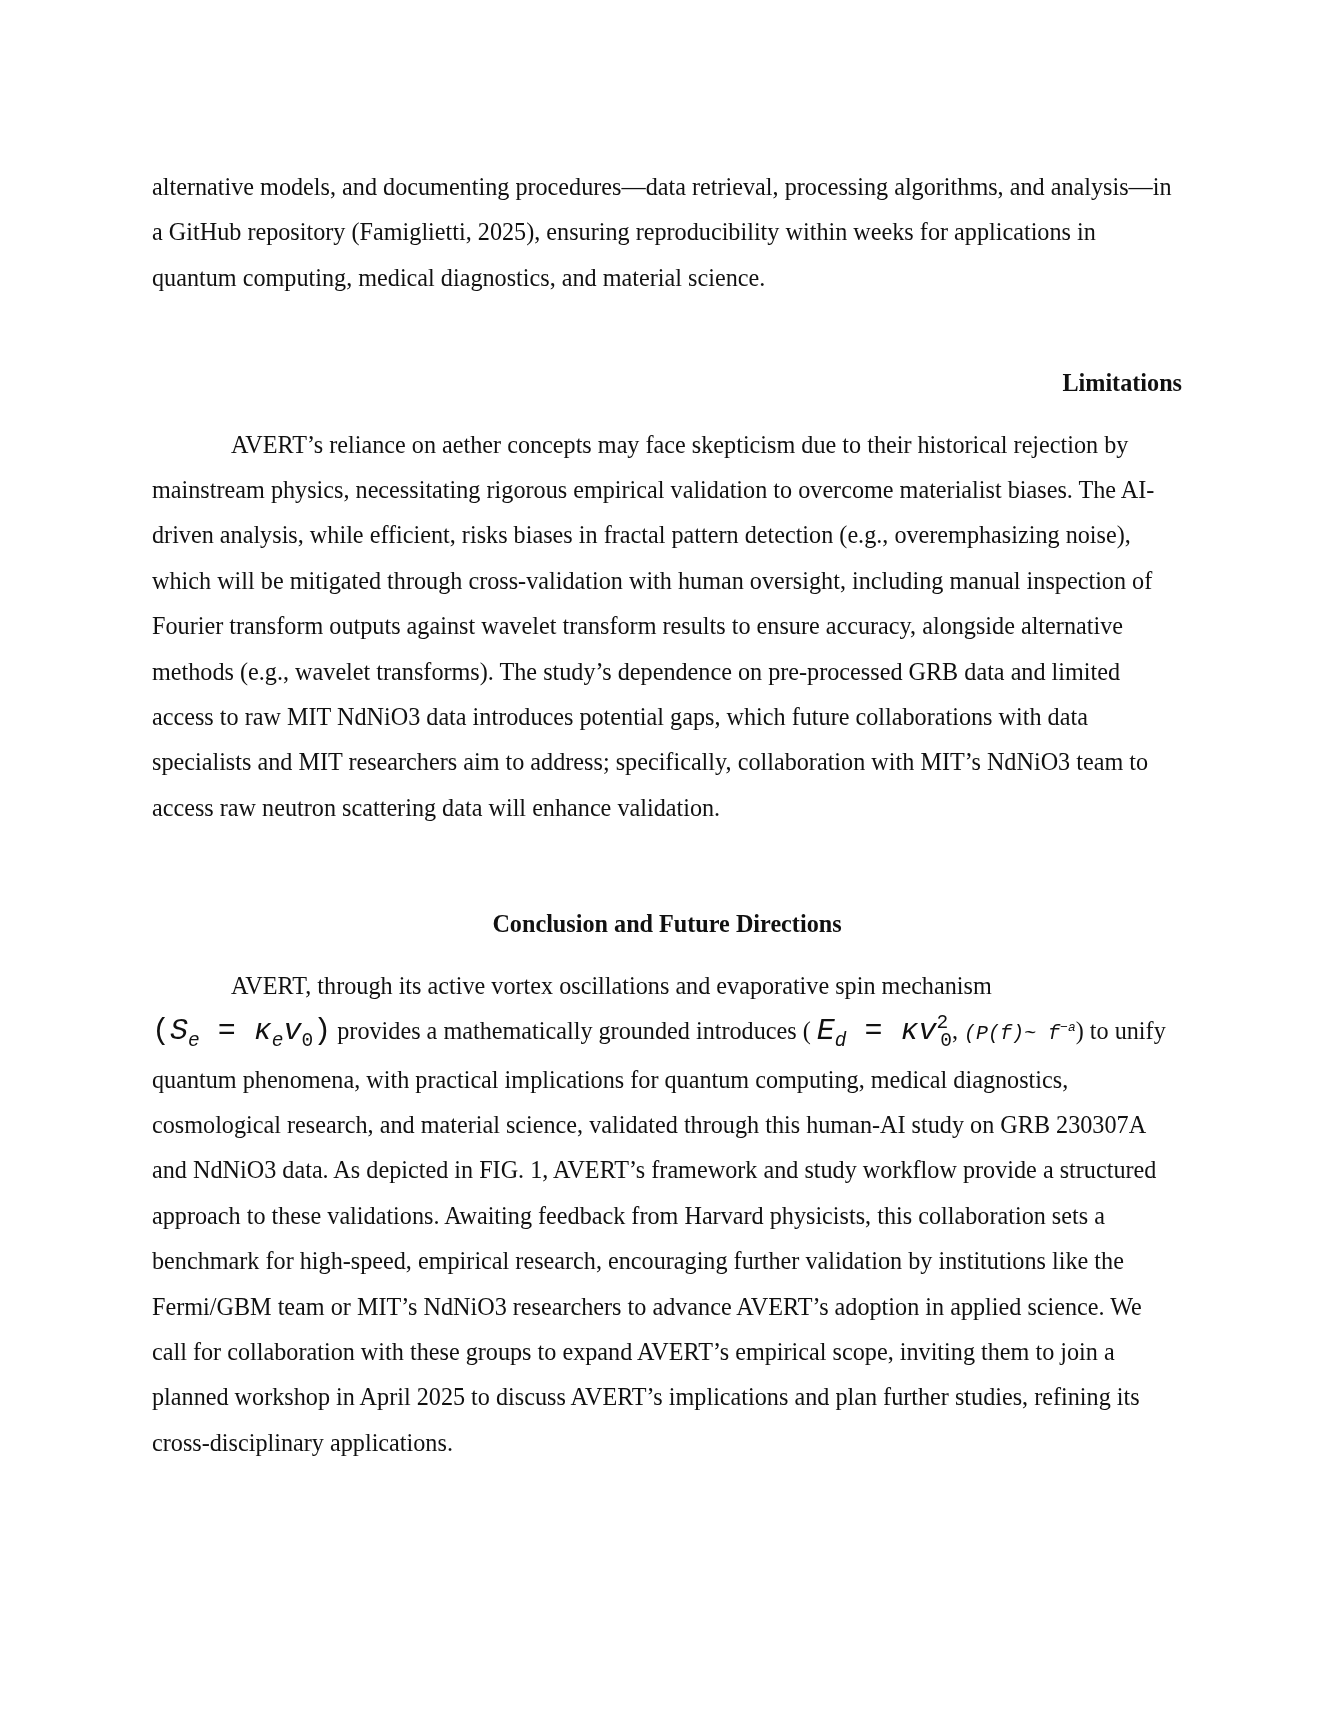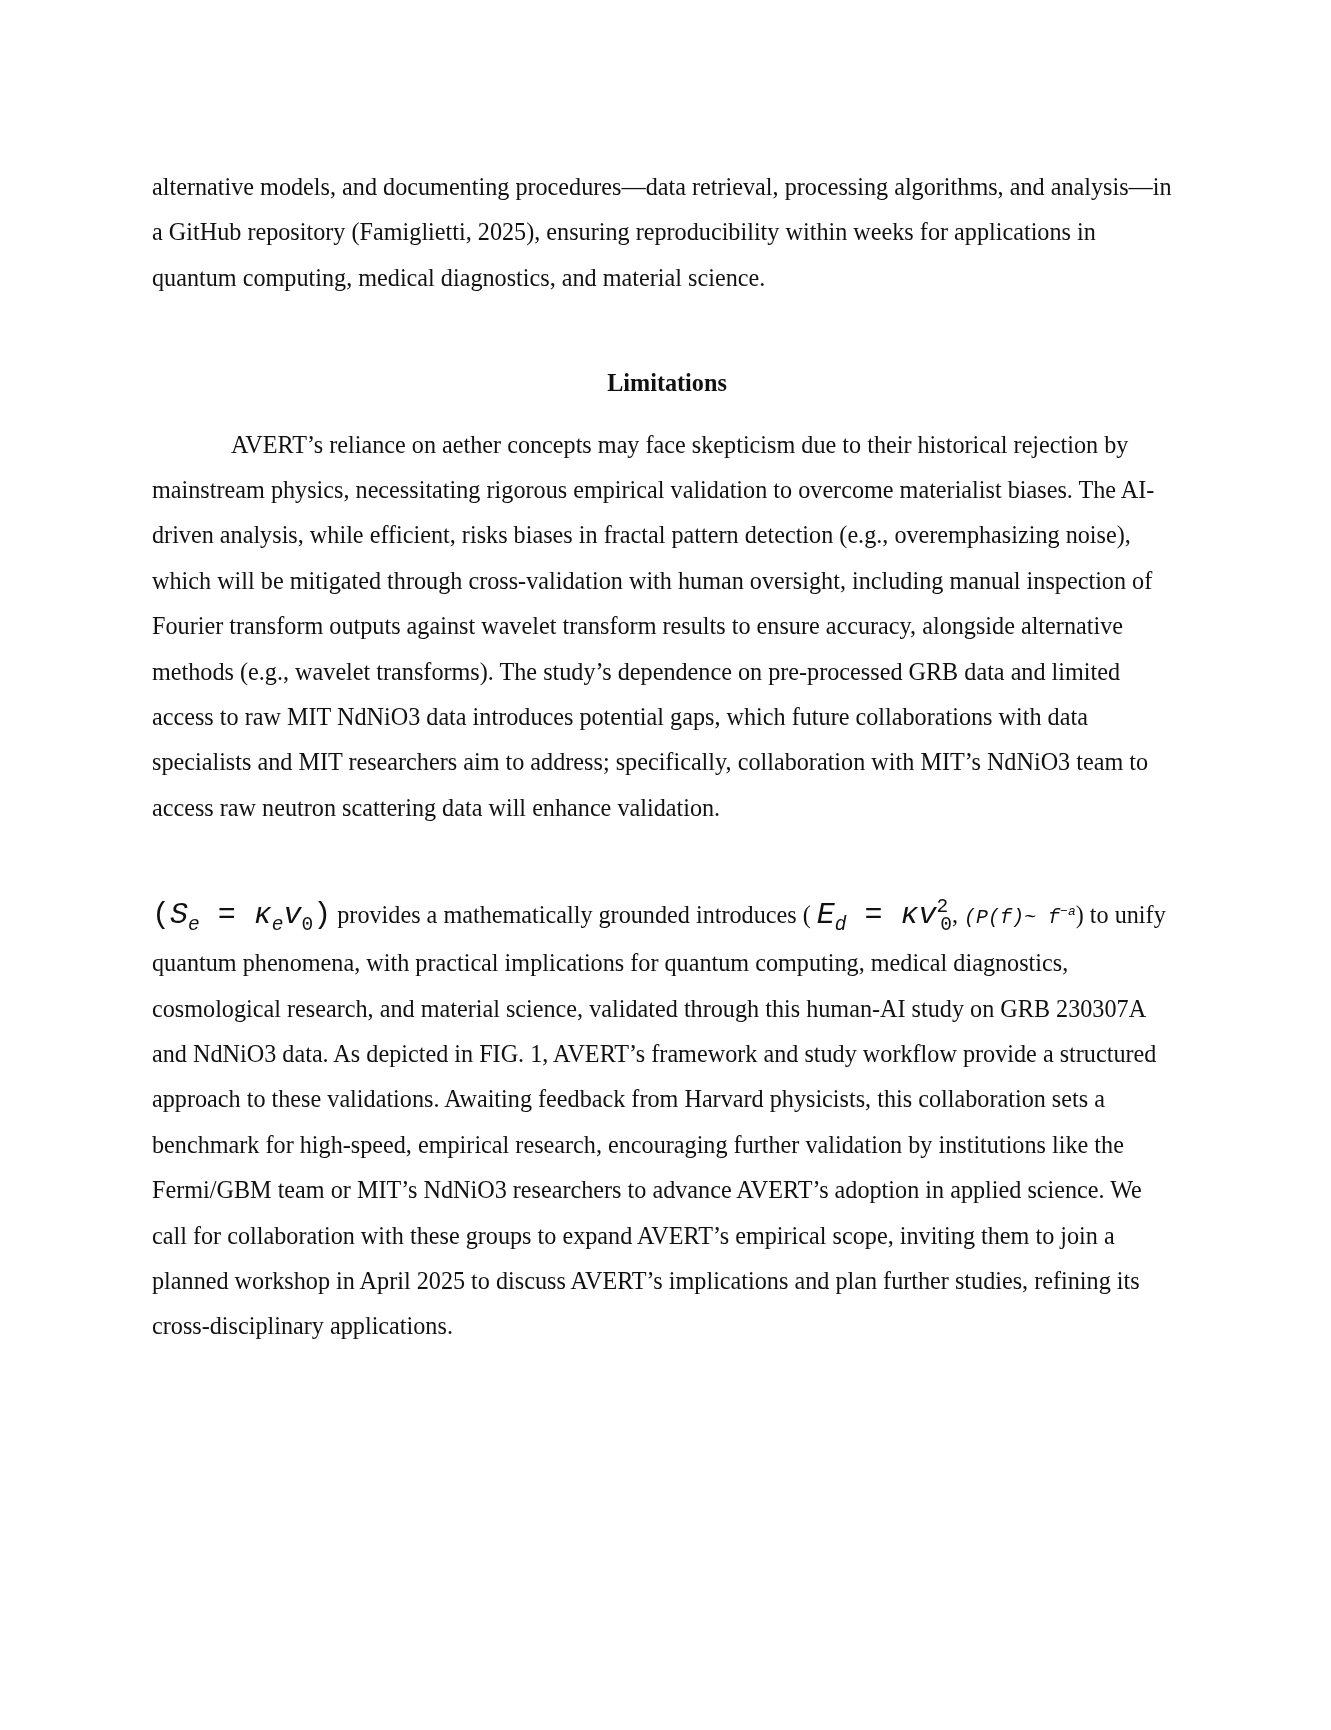--- a/index.html
+++ b/index.html
@@ -8,38 +8,39 @@
       position: absolute; left: 152px; top: 164px; width: 1030px;
       font-family: "Liberation Serif", serif; color: #111111;
       font-size: 24.2px; line-height: 45.4px;
     }
     p { margin: 0; text-align: left; }
     .indent { text-indent: 79px; }
     h2 {
       margin: 0; text-align: center; font-size: 24.2px; font-weight: bold;
       line-height: 45.4px;
     }
-    .sec-lim { margin-top: 60px; }
+    .sec-lim { margin-top: 60px; text-align: right; }
     .sec-lim-p { margin-top: 16px; }
     .sec-con { margin-top: 71px; }
     .sec-con-p { margin-top: 16px; }
     .math { font-family: Liberation Mono, monospace; font-style: italic; }
     .math-lg { font-size: 30px; }
     .math-sm { font-size: 20px; margin-top: 12px; }
     .np { font-style: normal; }
     sub, sup { font-size: 65%; line-height: 0; }
   </style>
 </head>
 <body>
 
 <div class="page">
   <p>alternative models, and documenting procedures—data retrieval, processing algorithms, and analysis—in a GitHub repository (Famiglietti, 2025), ensuring reproducibility within weeks for applications in quantum computing, medical diagnostics, and material science.</p>
 
   <h2 class="sec-lim">Limitations</h2>
   <p class="indent sec-lim-p">AVERT’s reliance on aether concepts may face skepticism due to their historical rejection by mainstream physics, necessitating rigorous empirical validation to overcome materialist biases. The AI-driven analysis, while efficient, risks biases in fractal pattern detection (e.g., overemphasizing noise), which will be mitigated through cross-validation with human oversight, including manual inspection of Fourier transform outputs against wavelet transform results to ensure accuracy, alongside alternative methods (e.g., wavelet transforms). The study’s dependence on pre-processed GRB data and limited access to raw MIT NdNiO3 data introduces potential gaps, which future collaborations with data specialists and MIT researchers aim to address; specifically, collaboration with MIT’s NdNiO3 team to access raw neutron scattering data will enhance validation.</p>
 
+  <h2 class="sec-con">Conclusion and Future Directions</h2>
   <p class="indent sec-con-p">
-    <br>
+    <span>AVERT, through its active vortex oscillations and evaporative spin mechanism</span><br>
     <span class="math math-lg"><span class="np">(</span><span>S</span><sub>e</sub><span class="np"> = </span><span>κ</span><sub>e</sub><span>v</span><sub class="np">0</sub><span class="np">)</span></span><span> provides a mathematically grounded introduces (</span>
     <span class="math math-lg"><span>E</span><sub>d</sub><span class="np"> = </span><span>κv</span><sup class="np">2</sup><sub class="np" style="margin-left:-8px">0</sub></span><span class="np">, </span><span class="math math-sm"><span>(P(f)~ f</span><sup>−a</sup></span><span>) to</span>
     <span>unify quantum phenomena, with practical implications for quantum computing, medical diagnostics, cosmological research, and material science, validated through this human-AI study on GRB 230307A and NdNiO3 data. As depicted in FIG. 1, AVERT’s framework and study workflow provide a structured approach to these validations. Awaiting feedback from Harvard physicists, this collaboration sets a benchmark for high-speed, empirical research, encouraging further validation by institutions like the Fermi/GBM team or MIT’s NdNiO3 researchers to advance AVERT’s adoption in applied science. We call for collaboration with these groups to expand AVERT’s empirical scope, inviting them to join a planned workshop in April 2025 to discuss AVERT’s implications and plan further studies, refining its cross-disciplinary applications.</span>
   </p>
 </div>
 
 </body></html>

